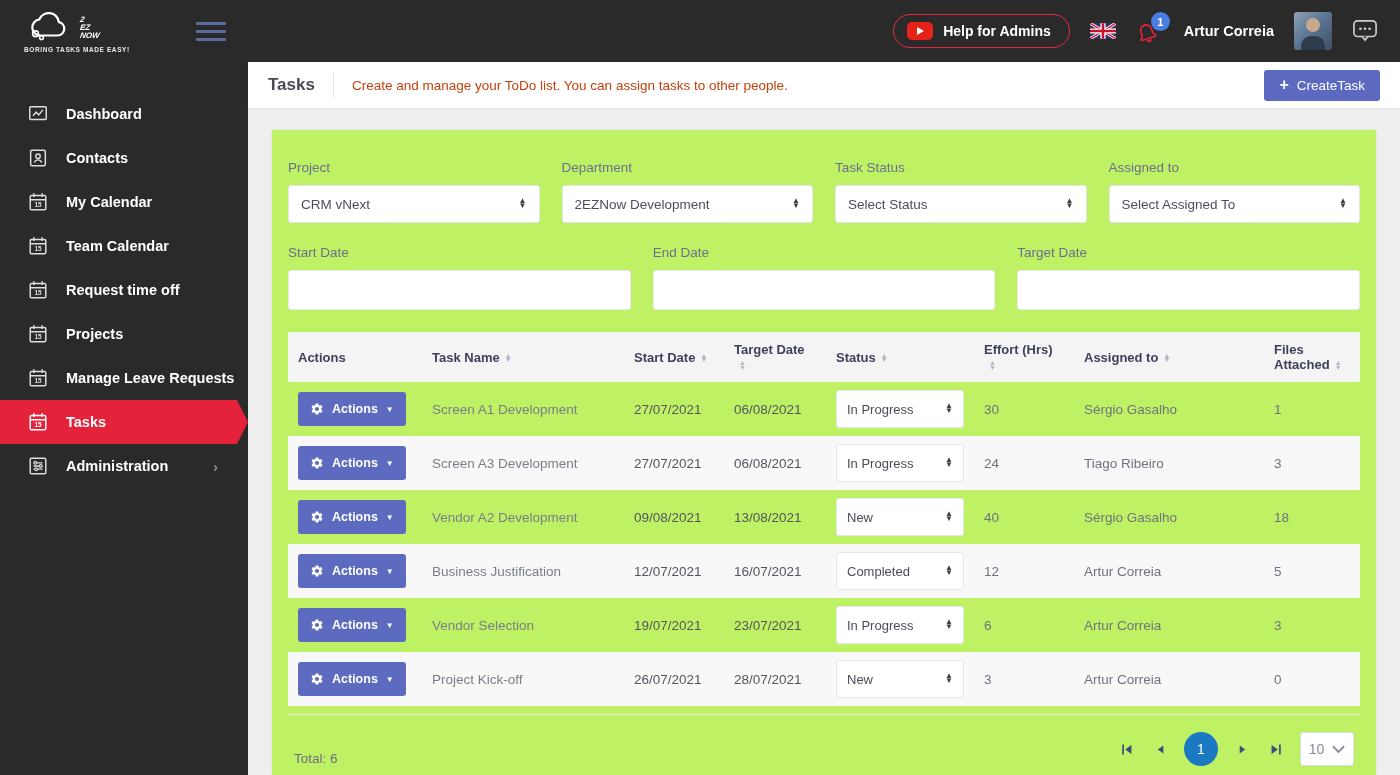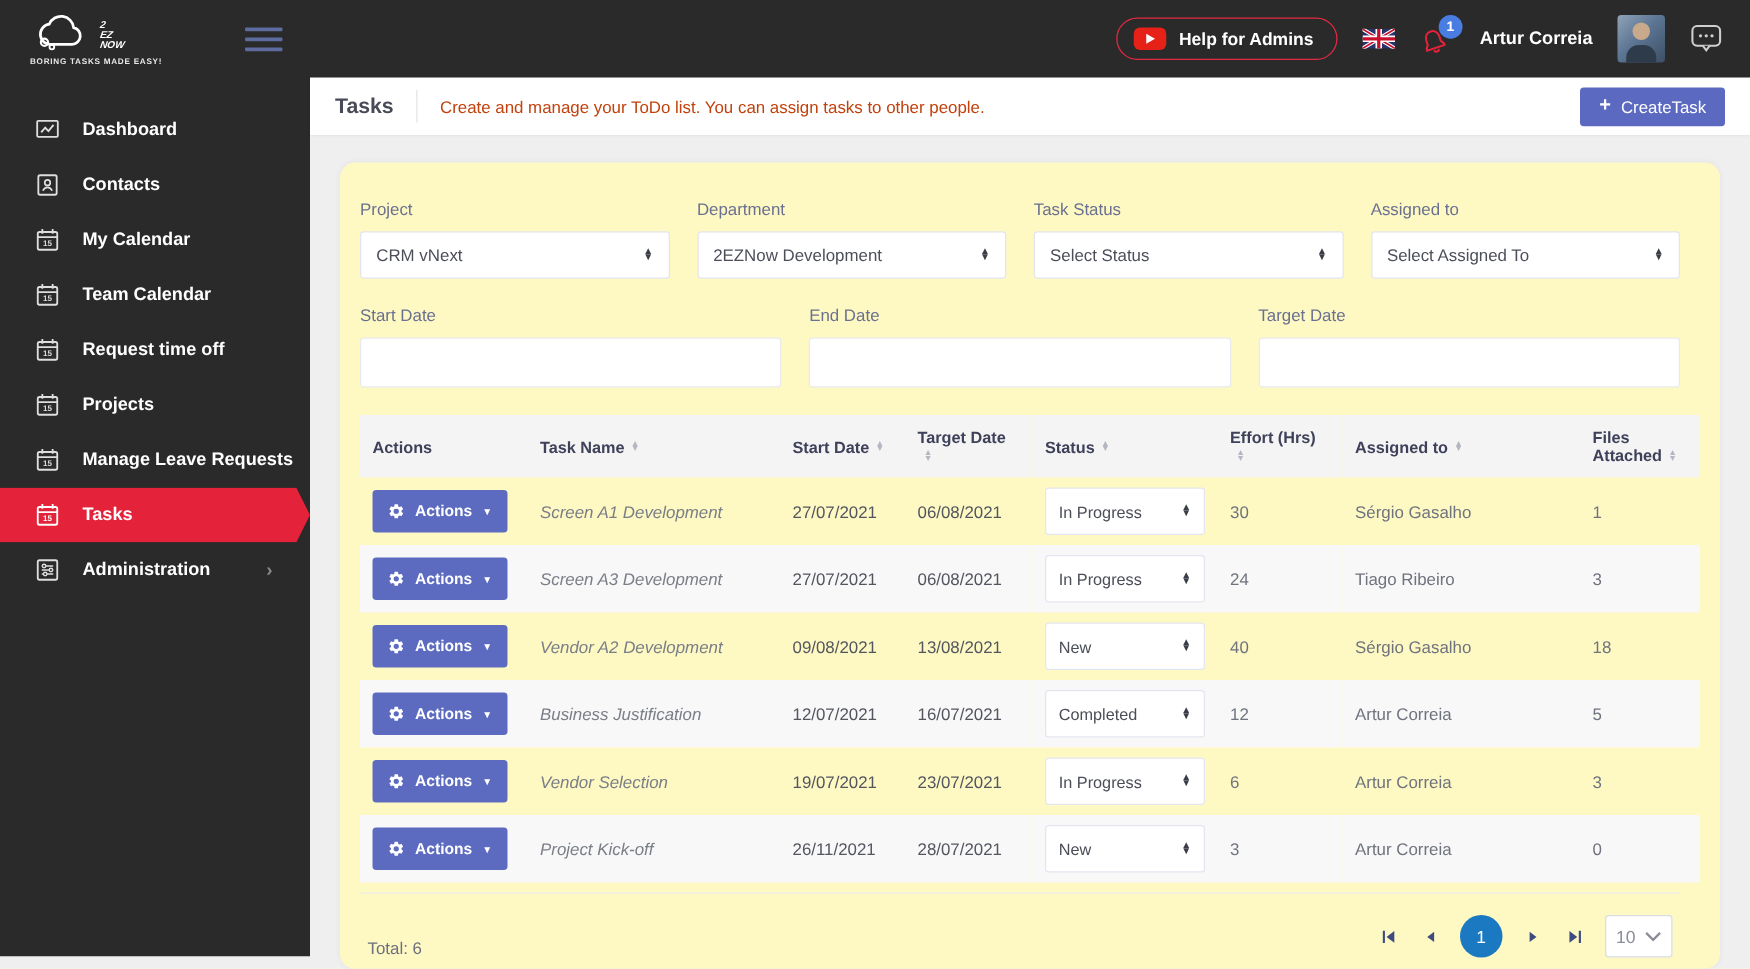--- a/index.html
+++ b/index.html
@@ -24,53 +24,53 @@
   .bell-wrap { position:relative; width:28px; height:30px; cursor:pointer; }
   .bell-svg { transform:rotate(-18deg); margin-top:6px; }
   .badge { position:absolute; top:-4px; right:-6px; width:19px; height:19px; border-radius:50%; background:#4a7de2; color:#fff; font-size:11px; display:flex; align-items:center; justify-content:center; font-weight:bold; }
   .user-name { color:#fff; font-size:14.5px; font-weight:bold; }
   .avatar { width:38px; height:38px; border-radius:3px; background:linear-gradient(135deg,#8fa3b8 0%,#5d7694 45%,#3c5066 100%); position:relative; overflow:hidden; cursor:pointer; }
   .avatar::after { content:""; position:absolute; bottom:-6px; left:7px; width:24px; height:20px; border-radius:10px 10px 0 0; background:#2e3b4a; }
   .avatar::before { content:""; position:absolute; top:6px; left:12px; width:14px; height:14px; border-radius:50%; background:#c9a98c; z-index:1; }
   .chat-icon { cursor:pointer; }
 
   
-  .sidebar { position:absolute; top:52px; left:0; width:248px; height:713px; background:#2a2a2a; padding-top:30px; }
+  .sidebar { position:absolute; top:62px; left:0; width:248px; height:713px; background:#2a2a2a; padding-top:30px; }
   .side-item { height:44px; display:flex; align-items:center; padding-left:27px; gap:17px; color:#fff; font-size:14.5px; font-weight:bold; cursor:pointer; }
   .side-item svg { flex:none; }
   .side-item.active { background:#e42239; clip-path:polygon(0 0, 237px 0, 248px 50%, 237px 100%, 0 100%); }
   .side-chevron { margin-left:auto; padding-right:30px; color:#8a8a8a; font-size:15px; }
 
   
   .main { position:absolute; left:248px; top:62px; width:1152px; height:713px; }
   .page-header { height:46px; background:#fff; display:flex; align-items:center; padding:0 20px; box-shadow:0 1px 2px rgba(0,0,0,.06); }
   .ph-title { font-size:17px; font-weight:bold; color:#494a57; }
   .ph-divider { width:1px; height:26px; background:#e3e3e3; margin:0 18px; }
   .ph-sub { font-size:13.5px; color:#c2410c; }
   .create-btn { margin-left:auto; background:#5b69c0; color:#fff; font-size:13.5px; height:31px; padding:0 15px; border:none; border-radius:3px; display:flex; align-items:center; gap:8px; cursor:pointer; font-family:inherit; }
   .create-plus { font-size:16px; font-weight:bold; line-height:1; }
 
-  .card { position:absolute; left:24px; right:24px; top:68px; bottom:0; background:#fef9c3; box-shadow:0 0 6px rgba(0,0,0,.05); padding:30px 32px 0 16px;border-radius:12px; }
+  .card { position:absolute; left:24px; right:24px; top:68px; bottom:0; background:#bef264; box-shadow:0 0 6px rgba(0,0,0,.05); padding:30px 16px 0 16px; }
 
   
   .filters-row1 { display:grid; grid-template-columns:repeat(4,1fr); column-gap:22px; margin-bottom:22px; }
   .filters-row2 { display:grid; grid-template-columns:repeat(3,1fr); column-gap:22px; margin-bottom:22px; }
   .f-label { font-size:13.5px; color:#6a7090; margin-bottom:10px; }
   .f-select { height:38px; border:1px solid #e2e5ec; border-radius:3px; display:flex; align-items:center; justify-content:space-between; padding:0 12px; font-size:13.5px; color:#4c4f5a; cursor:pointer; background:#fff; }
   .f-input { width:100%; height:40px; border:1px solid #e8eaf0; border-radius:3px; padding:0 12px; font-size:13.5px; color:#4c4f5a; font-family:inherit; }
   .caret-ud { display:flex; flex-direction:column; line-height:.62; font-size:8px; color:#3a3d46; }
 
   
   table { width:100%; border-collapse:collapse; table-layout:fixed; }
   thead tr { background:#f4f4f4; }
   th { text-align:left; font-size:13px; color:#3f415a; font-weight:bold; padding:10px 10px; vertical-align:middle; }
   .sort-ic { display:inline-flex; flex-direction:column; line-height:.62; font-size:7px; color:#b4b7c2; margin-left:5px; vertical-align:middle; }
   td { font-size:13.5px; color:#6f737e; padding:8px 10px; height:54px; vertical-align:middle; }
   tbody tr:nth-child(even) { background:#f8f8f8; }
-  .cell-task { color:#7a7e87;font-style:italic; }
+  .cell-task { color:#7a7e87; }
   .cell-date { color:#53565f; }
   .actions-btn { background:#5c6bc0; border:none; border-radius:3px; height:34px; padding:0 12px; display:flex; align-items:center; gap:8px; color:#fff; font-size:12.5px; font-weight:bold; cursor:pointer; font-family:inherit; }
   .actions-caret { font-size:8px; }
   .status-box { width:128px; height:38px; border:1px solid #e4e6ef; border-radius:3px; background:#fff; display:flex; align-items:center; justify-content:space-between; padding:0 10px; font-size:13px; color:#4b4e57; cursor:pointer; }
 
   
   .table-footer { display:flex; align-items:flex-end; border-top:1px solid #ececec; margin-top:8px; padding:12px 6px 0 6px; height:52px; }
   .total-label { font-size:13.5px; color:#6b6f80; }
   .pager { margin-left:auto; display:flex; align-items:center; gap:14px; }
   .pg-btn { width:20px; height:20px; display:flex; align-items:center; justify-content:center; cursor:pointer; }
@@ -460,21 +460,21 @@
             <td>
               <button class="actions-btn">
                 <svg width="14" height="14" viewBox="0 0 24 24" fill="#fff">
                   <path d="M19.14 12.94c.04-.3.06-.61.06-.94 0-.32-.02-.64-.07-.94l2.03-1.58a.49.49 0 0 0 .12-.61l-1.92-3.32a.49.49 0 0 0-.59-.22l-2.39.96c-.5-.38-1.03-.7-1.62-.94l-.36-2.54a.48.48 0 0 0-.48-.41h-3.84c-.24 0-.43.17-.47.41l-.36 2.54c-.59.24-1.13.57-1.62.94l-2.39-.96a.49.49 0 0 0-.59.22L2.74 8.87c-.12.21-.08.47.12.61l2.03 1.58c-.05.3-.09.63-.09.94s.02.64.07.94l-2.03 1.58a.49.49 0 0 0-.12.61l1.92 3.32c.12.22.37.29.59.22l2.39-.96c.5.38 1.03.7 1.62.94l.36 2.54c.05.24.24.41.48.41h3.84c.24 0 .44-.17.47-.41l.36-2.54c.59-.24 1.13-.56 1.62-.94l2.39.96c.22.08.47 0 .59-.22l1.92-3.32a.49.49 0 0 0-.12-.61l-2.01-1.58zM12 15.6A3.6 3.6 0 1 1 12 8.4a3.6 3.6 0 0 1 0 7.2z"></path>
                 </svg>
                 <span class="ab-label">Actions</span>
                 <span class="actions-caret">▼</span>
               </button>
             </td>
             <td class="cell-task">Project Kick-off</td>
-            <td class="cell-date">26/11/2021</td>
+            <td class="cell-date">26/07/2021</td>
             <td class="cell-date">28/07/2021</td>
             <td>
               <div class="status-box">
                 <span class="st-label">New</span>
                 <span class="caret-ud">
                   <span>▲</span>
                   <span>▼</span>
                 </span>
               </div>
             </td>

